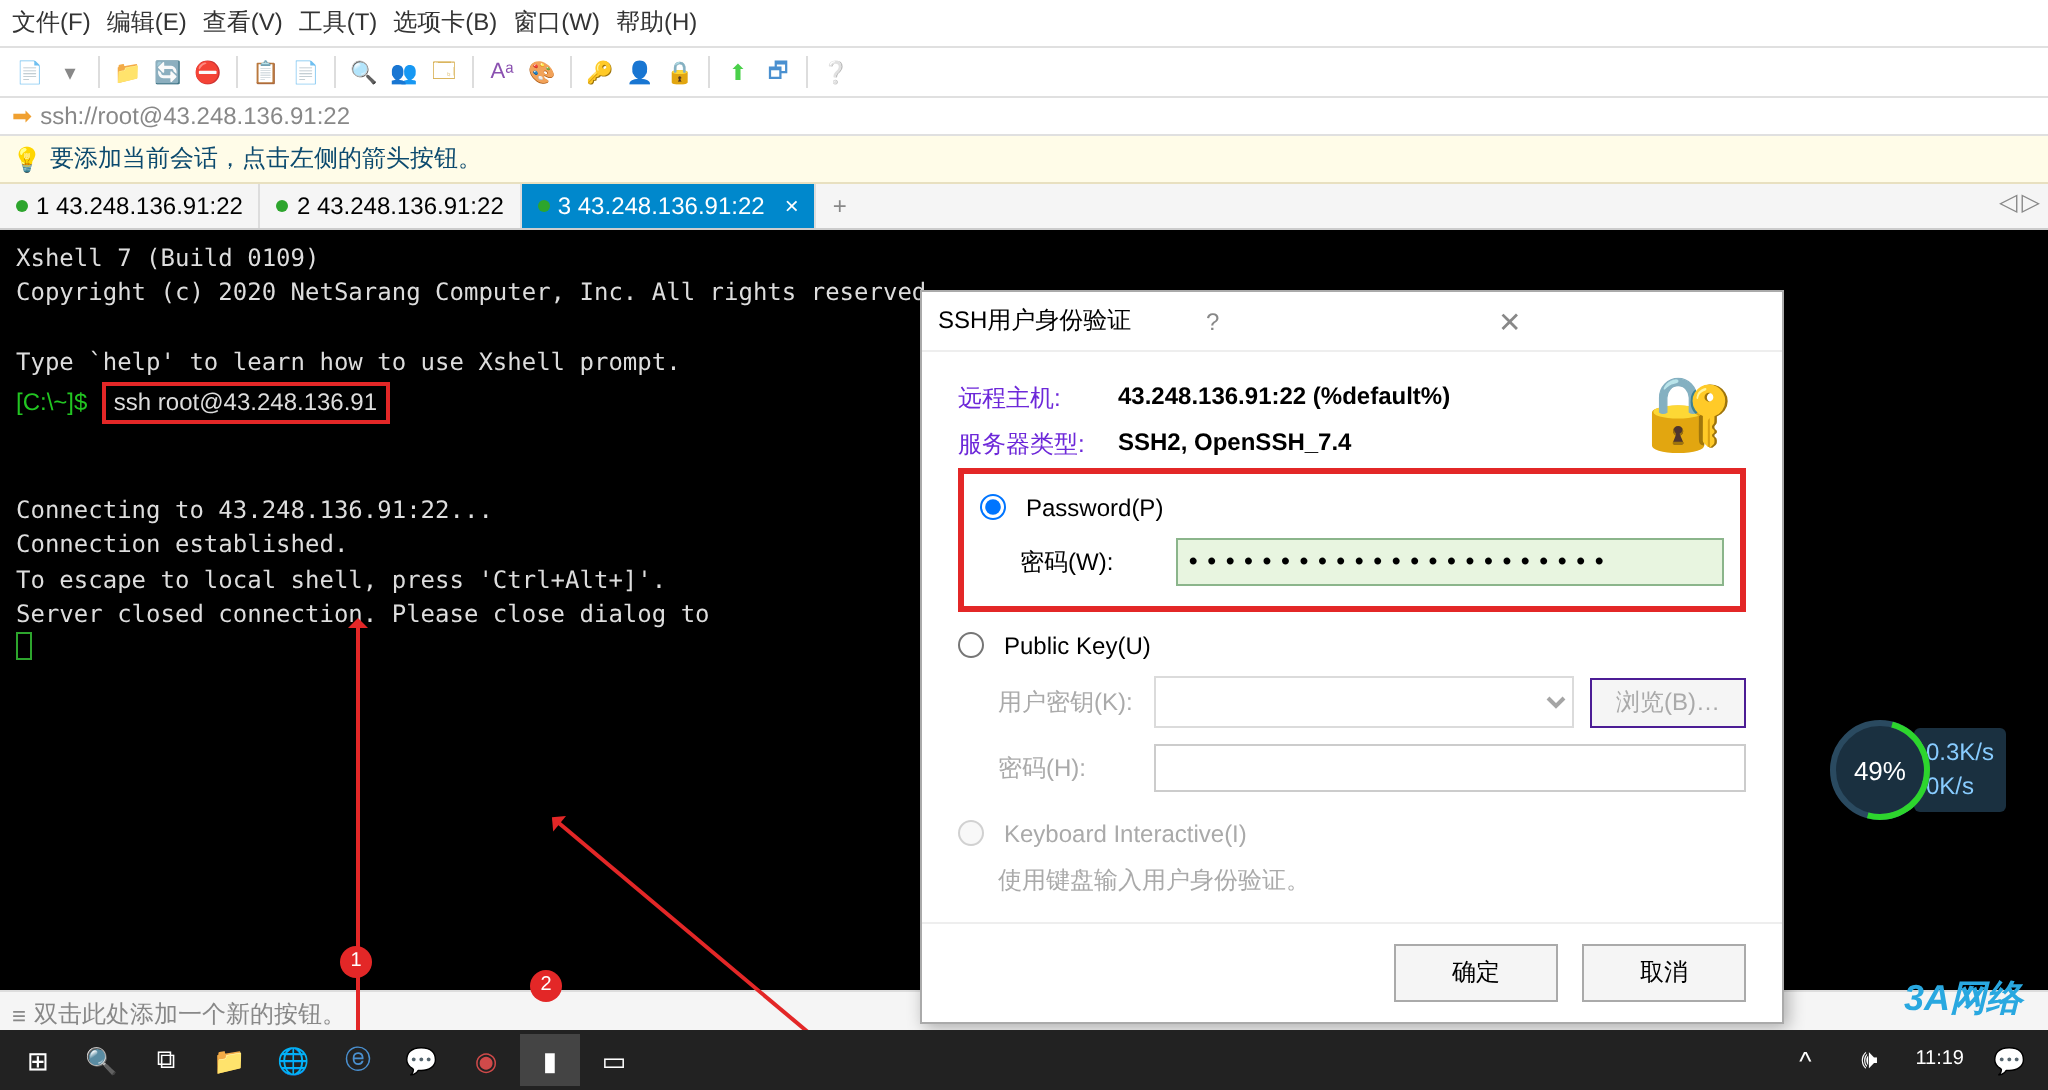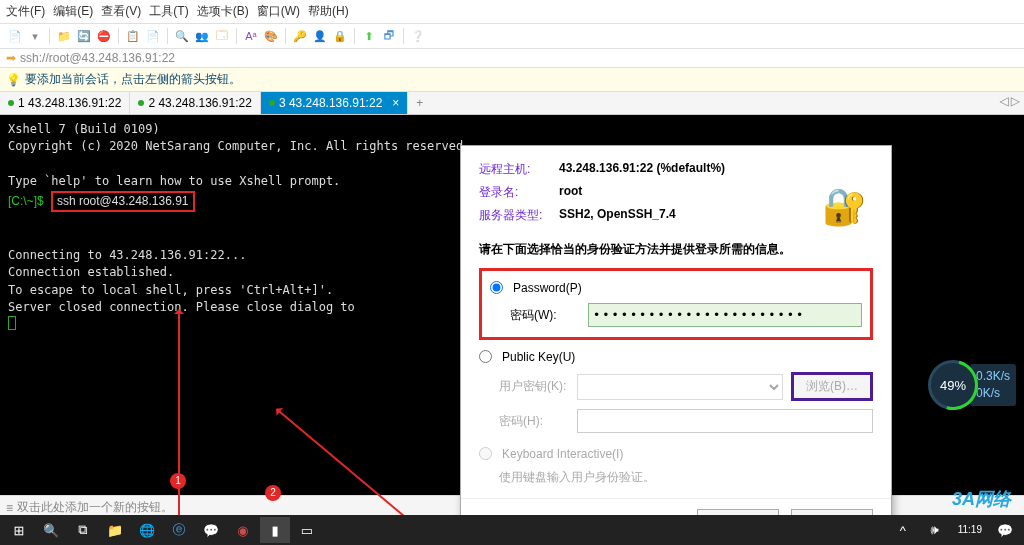--- a/index.html
+++ b/index.html
@@ -49,24 +49,24 @@
 .key-ico{position:absolute;right:20px;top:35px;width:52px;height:52px;display:flex;align-items:center;justify-content:center;font-size:36px}
 .instruct{font-weight:bold;margin:14px 0 10px}
 .opt-box{border:3px solid #e32727;padding:10px 8px;margin-bottom:10px}
 .opt-row{display:flex;align-items:flex-start;gap:6px;margin-bottom:8px}
 .opt-row input[type=radio]{margin-right:4px}
 .fld-row{display:flex;align-items:center;gap:8px;padding-left:20px}
 .fld-lbl{width:70px}
 .pwd-in{flex:1;border:1px solid #8bb58b;background:#e8f5e0;padding:4px;font-family:monospace;letter-spacing:2px}
 .txt-in{flex:1;border:1px solid #ccc;background:#fff;padding:4px}
 .disabled{color:#aaa}
-.browse-btn{border:3px solid #4c1d95;background:#f5f5f5;padding:3px 12px;color:#aaa}
+.browse-btn{border:1px solid #4c1d95;background:#f5f5f5;padding:3px 12px;color:#aaa}
 .dlg-btns{display:flex;justify-content:flex-end;gap:12px;padding:10px 18px;border-top:1px solid #eee}
 .dlg-btn{border:1px solid #aaa;background:#f5f5f5;padding:5px 28px;cursor:pointer}
-.gauge{position:absolute;right:8px;top:360px;display:flex;align-items:center}
+.gauge{position:absolute;right:21px;top:360px;display:flex;align-items:center}
 .circ{width:50px;height:50px;border-radius:50%;background:#1a3040;border:3px solid #2a4a60;display:flex;align-items:center;justify-content:center;color:#fff;font-size:13px;position:relative;z-index:2}
 .circ:after{content:"";position:absolute;inset:-3px;border-radius:50%;border:3px solid transparent;border-top-color:#2dd52d;border-right-color:#2dd52d;transform:rotate(60deg)}
 .spd{background:#1a3040;color:#8cf;padding:4px 6px;border-radius:3px;margin-left:-8px;font-size:9px;line-height:1.4}
 .taskbar{position:absolute;left:0;right:0;bottom:0;height:30px;background:#222;display:flex;align-items:center;padding:0 4px;gap:2px}
 .tk-ico{width:30px;height:26px;display:flex;align-items:center;justify-content:center;color:#fff;font-size:13px;cursor:pointer}
 .tk-ico.win{color:#fff}
 .tk-sp{flex:1}
 .tk-time{color:#fff;font-size:10px;text-align:center;line-height:1.2;padding:0 6px}
 .watermark{position:absolute;right:13px;bottom:34px;font-size:18px;font-weight:bold;color:#29a8e0;font-style:italic}
 </style>
@@ -168,35 +168,35 @@
 
 <div class="statusbar">
   <span>ssh://root@43.248.136.91:22</span>
   <span class="sp"></span>
   <span>↑ 1</span>
   <span style="margin:0 18px">3 会话</span>
   <span>CAP  NUM</span>
 </div>
 
 <div class="dialog">
+  <div class="dlg-title">
+    <span>SSH用户身份验证</span>
+    <span class="dlg-q">?</span>
+    <span class="dlg-x">✕</span>
+  </div>
   <div class="dlg-body">
     <span class="key-ico">🔐</span>
     <div class="info-row">
         <span class="info-lbl">远程主机:</span>
         <span class="info-val">43.248.136.91:22 (%default%)</span>
       </div>
     <div class="info-row">
-        <span class="info-lbl">登录名:</span>
-        <span class="info-val">root</span>
-      </div>
-    <div class="info-row">
         <span class="info-lbl">服务器类型:</span>
         <span class="info-val">SSH2, OpenSSH_7.4</span>
       </div>
-    <div class="instruct">请在下面选择恰当的身份验证方法并提供登录所需的信息。</div>
 
     <div class="opt-box">
       <div class="opt-row">
         <input type="radio" checked="" style="">
         <span>Password(P)</span>
       </div>
       <div class="fld-row">
         <span class="fld-lbl">密码(W):</span>
         <input class="pwd-in" value="•••••••••••••••••••••••" style="">
       </div>

